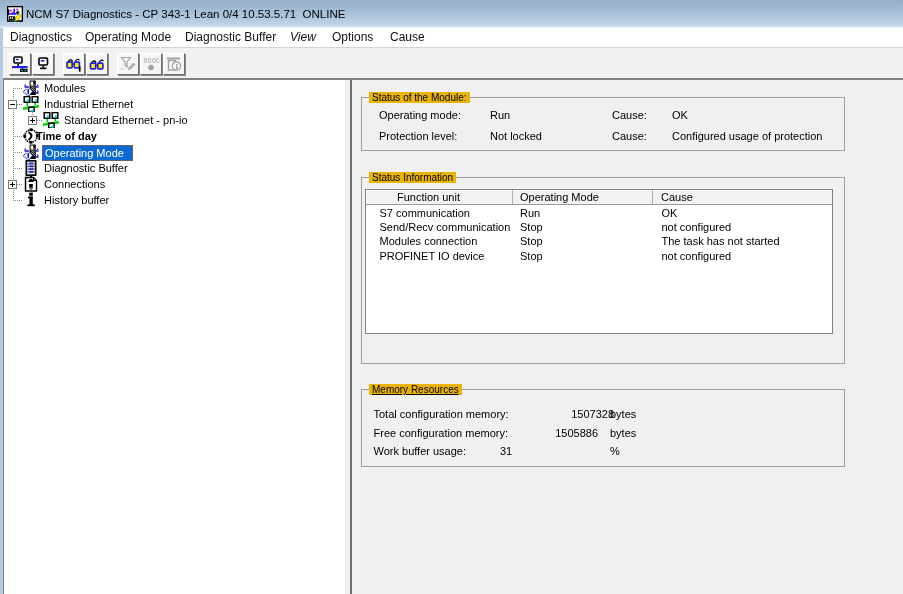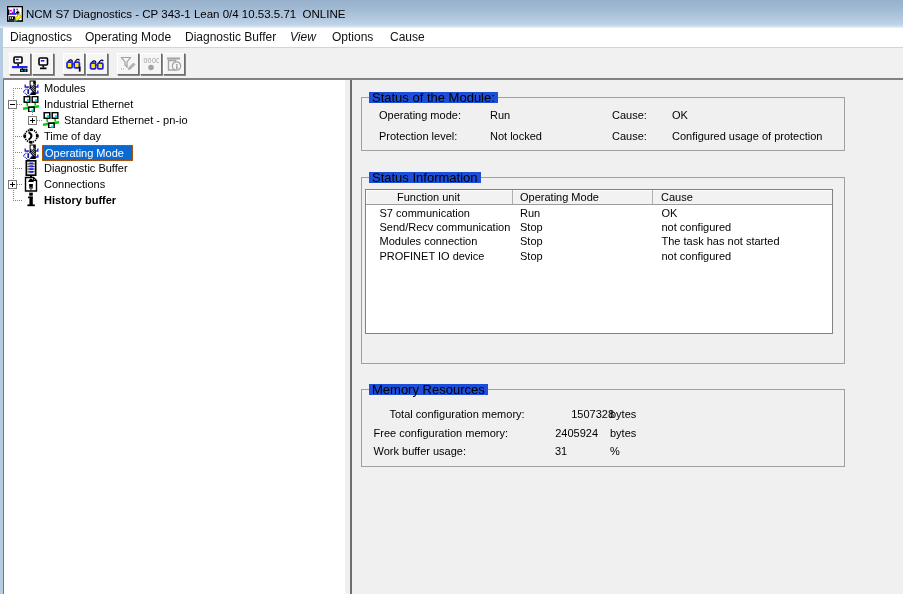--- a/index.html
+++ b/index.html
@@ -10,21 +10,21 @@
   .dot-h{position:absolute;height:1px;background-image:repeating-linear-gradient(to right,#858585 0,#858585 1px,transparent 1px,transparent 2px);}
   .dot-v{position:absolute;width:1px;background-image:repeating-linear-gradient(to bottom,#858585 0,#858585 1px,transparent 1px,transparent 2px);}
   .expander{position:absolute;width:9px;height:9px;background:#fff;border:1px solid #7a7a7a;box-sizing:border-box;}
   .expander .h{position:absolute;left:1px;top:3px;width:5px;height:1px;background:#000;}
   .expander .v{position:absolute;left:3px;top:1px;width:1px;height:5px;background:#000;}
   .tbtn{position:absolute;width:22px;height:22px;background:#f5f5f5;
         border:1px solid;border-color:#ffffff #6d6d6d #6d6d6d #ffffff;
         box-shadow:1px 1px 0 #898989;box-sizing:border-box;}
   .tbtn svg{position:absolute;left:2px;top:2px;}
   .gbox{position:absolute;border:1px solid #a0a0a0;box-sizing:border-box;}
-  .glabel{position:absolute;font-size:13px;line-height:11px;background:#1d4ed8;padding:0 3px;white-space:pre;}
+  .glabel{position:absolute;font-size:10px;line-height:11px;background:#eab308;padding:0 3px;white-space:pre;}
 </style>
 </head>
 <body>
 
 <div class="abs" style="left:0;top:0;width:903px;height:28px;
   background:linear-gradient(180deg,#96afcb 0px,#a3bcd5 10px,#b1c7de 18px,#bed2e6 24px,#c9daeb 26px,#f2f6fb 28px);"></div>
 <svg class="abs" style="left:7px;top:6px" width="16" height="16" viewBox="0 0 16 16">
   <rect x="0.5" y="0.5" width="15" height="14.5" fill="#ffffff" stroke="#000000" stroke-width="1.6"></rect>
   <rect x="0.8" y="3.5" width="1.6" height="5.5" fill="#000"></rect>
   <rect x="6.3" y="2.6" width="1.8" height="5.4" fill="#2525ee"></rect>
@@ -215,27 +215,27 @@
   <svg class="abs" style="left:23px;top:192px" width="16" height="16" viewBox="0 0 16 16">
     <rect x="6.2" y="0.6" width="3.6" height="3.1" fill="#000"></rect>
     <rect x="5" y="4.6" width="4.8" height="1.6" fill="#000"></rect>
     <rect x="6.4" y="4.6" width="3.4" height="9.4" fill="#000"></rect>
     <rect x="4.4" y="12.4" width="7.4" height="1.8" fill="#000"></rect>
   </svg>
 
   <span class="t" style="left:44px;top:81.5px;">Modules</span>
   <span class="t" style="left:44px;top:97.5px;">Industrial Ethernet</span>
   <span class="t" style="left:64px;top:113.5px;">Standard Ethernet - pn-io</span>
-  <span class="t" style="left:44px;top:129.5px;">Time of day</span>
+  <span class="t" style="left:36px;top:129.5px;font-weight:bold;">Time of day</span>
   <div class="abs" style="left:42px;top:144.5px;width:91px;height:16px;background:#0a6ad2;border:1px dotted #b85e10;box-sizing:border-box;">
     <span style="position:absolute;left:2px;top:1px;font-size:11px;line-height:13px;color:#fff;white-space:pre;">Operating Mode</span>
   </div>
   <span class="t" style="left:44px;top:161.5px;">Diagnostic Buffer</span>
   <span class="t" style="left:44px;top:177.5px;">Connections</span>
-  <span class="t" style="left:44px;top:193.5px;font-weight:bold;">History buffer</span>
+  <span class="t" style="left:44px;top:193.5px;">History buffer</span>
 </div>
 
 <div id="panel">
 
   <div class="gbox" style="left:361px;top:97px;width:484px;height:54px;"></div>
   <span class="glabel" style="left:369px;top:92px;">Status of the Module:</span>
   <span class="t" style="left:379px;top:108.5px;">Operating mode:</span>
   <span class="t" style="left:490px;top:108.5px;">Run</span>
   <span class="t" style="left:612px;top:108.5px;">Cause:</span>
   <span class="t" style="left:672px;top:108.5px;">OK</span>
@@ -262,23 +262,23 @@
   <span class="t" style="left:520px;top:221.2px;">Stop</span>
   <span class="t" style="left:661.5px;top:221.2px;">not configured</span>
   <span class="t" style="left:379.5px;top:235.4px;">Modules connection</span>
   <span class="t" style="left:520px;top:235.4px;">Stop</span>
   <span class="t" style="left:661.5px;top:235.4px;">The task has not started</span>
   <span class="t" style="left:379.5px;top:249.6px;">PROFINET IO device</span>
   <span class="t" style="left:520px;top:249.6px;">Stop</span>
   <span class="t" style="left:661.5px;top:249.6px;">not configured</span>
 
   <div class="gbox" style="left:361px;top:389px;width:484px;height:78px;"></div>
-  <span class="glabel" style="left:369px;top:384px;">Memory Resources</span>
-  <span class="t" style="left:373.5px;top:408px;margin-left:16px;">Total configuration memory:</span>
+  <span class="glabel" style="left:369px;top:384px;text-decoration:underline;">Memory Resources</span>
+  <span class="t" style="left:373.5px;top:408px;">Total configuration memory:</span>
   <span class="t" style="left:500px;top:408px;width:98px;text-align:right;margin-left:16px;">1507328</span>
   <span class="t" style="left:610px;top:408px;">bytes</span>
   <span class="t" style="left:373.5px;top:426.5px;">Free configuration memory:</span>
-  <span class="t" style="left:500px;top:426.5px;width:98px;text-align:right;">2405924</span>
+  <span class="t" style="left:500px;top:426.5px;width:98px;text-align:right;">1505886</span>
   <span class="t" style="left:610px;top:426.5px;">bytes</span>
   <span class="t" style="left:373.5px;top:444.5px;">Work buffer usage:</span>
-  <span class="t" style="left:512px;top:444.5px;width:98px;text-align:center;">31</span>
+  <span class="t" style="left:500px;top:444.5px;width:98px;text-align:left;">31</span>
   <span class="t" style="left:610px;top:444.5px;">%</span>
 </div>
 
 </body></html>

